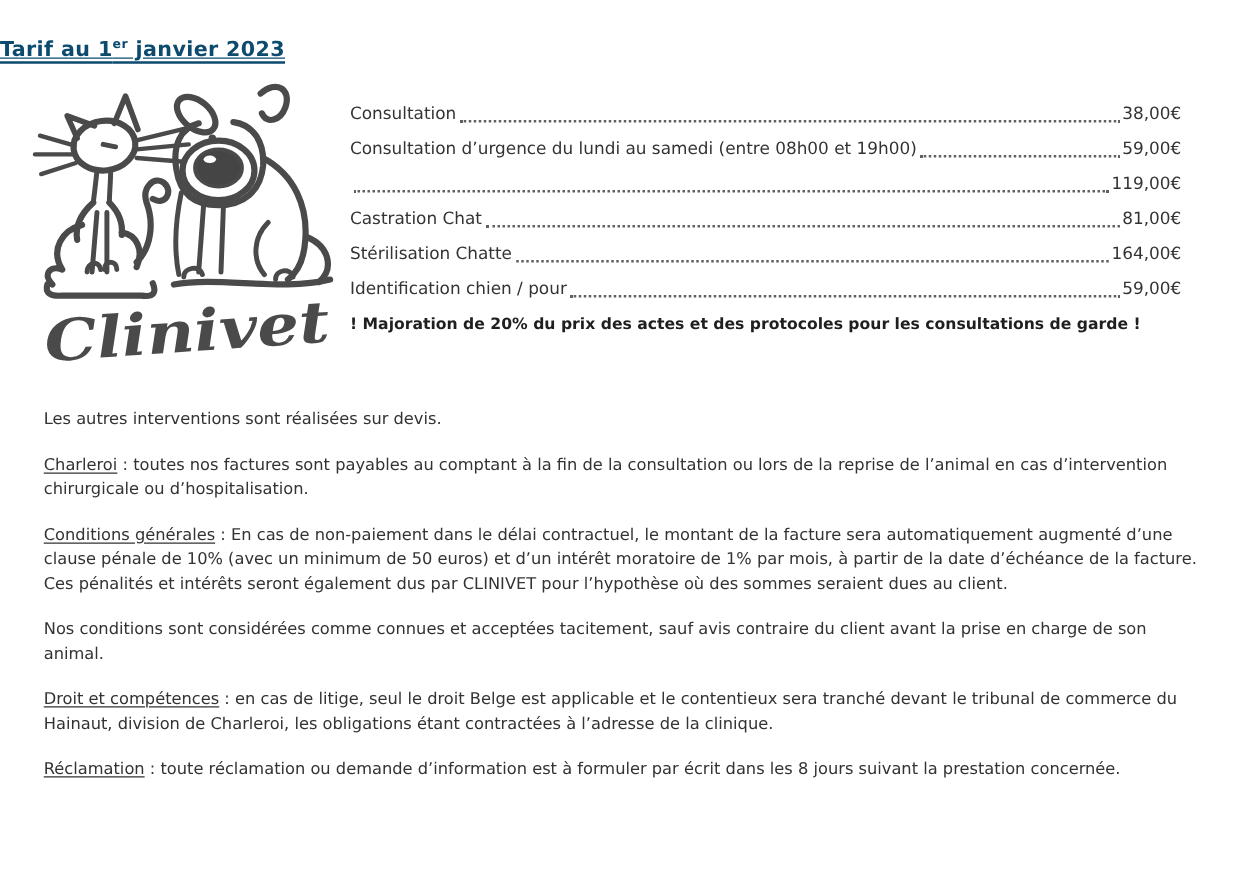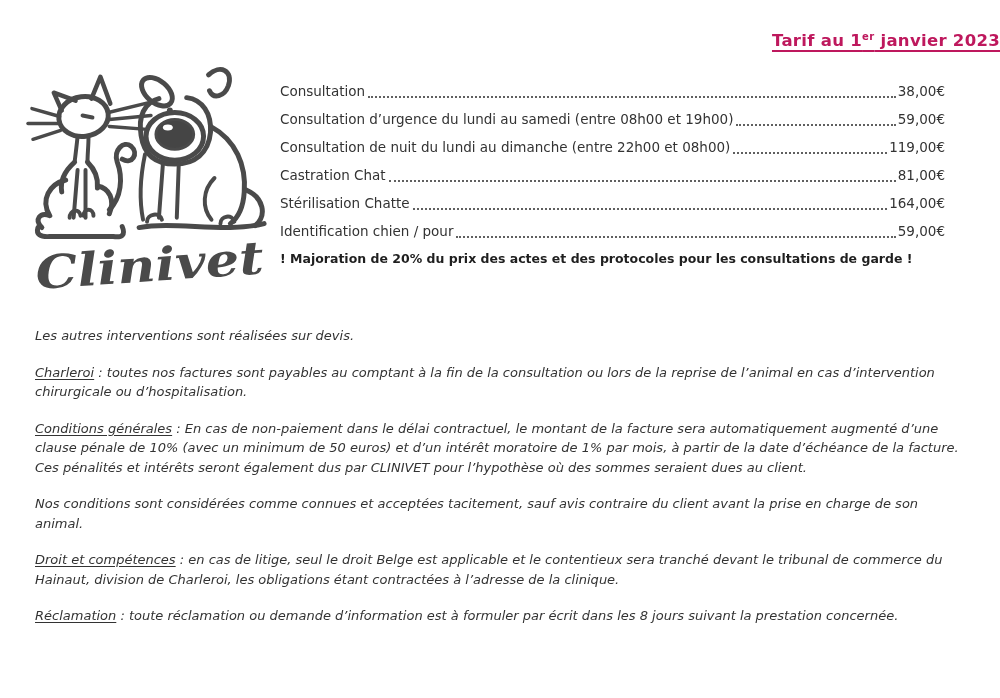--- a/index.html
+++ b/index.html
@@ -15,25 +15,26 @@
     background: #ffffff;
     overflow: hidden;
   }
 
   
   .doc-title {
     position: absolute;
     top: 30px;
     left: 0;
     width: 100%;
-    text-align: right;
+    text-align: left;
     font-size: 16.5px;
     font-weight: bold;
-    color: #be185d;
+    color: #0c4a6e;
     letter-spacing: 0.3px;
+    text-decoration: underline;
   }
   .doc-title .title-inner {
     text-decoration: underline;
     text-underline-offset: 4px;
     text-decoration-thickness: 2px;
   }
   .doc-title sup { font-size: 10px; }
 
   
   .logo {
@@ -82,21 +83,21 @@
   
   .body-text {
     position: absolute;
     left: 35px;
     top: 326px;
     width: 928px;
     font-size: 13px;
     line-height: 19.5px;
     color: #333333;
   }
-  .body-text p { margin-bottom: 17px; font-style: italic; }
+  .body-text p { margin-bottom: 17px; }
   .lead {
     text-decoration: underline;
     text-underline-offset: 2px;
   }
 </style>
 </head>
 <body>
 
 <div class="page">
 
@@ -166,21 +167,20 @@
       <div class="price-line">
           <span class="service-label">Consultation d’urgence du lundi au samedi (entre 08h00 et 19h00)</span>
           <span class="leader"></span>
           <span class="price-value">59,00€</span>
         </div>
     </div>
 
 
     <div class="price-row">
       <div class="price-line">
-          <span class="service-label">Consultation de nuit du lundi au dimanche (entre 22h00 et 08h00)</span>
           <span class="leader"></span>
           <span class="price-value">119,00€</span>
         </div>
     </div>
 
     <div class="price-row">
       <div class="price-line">
           <span class="service-label">Castration Chat</span>
           <span class="leader"></span>
           <span class="price-value">81,00€</span>

